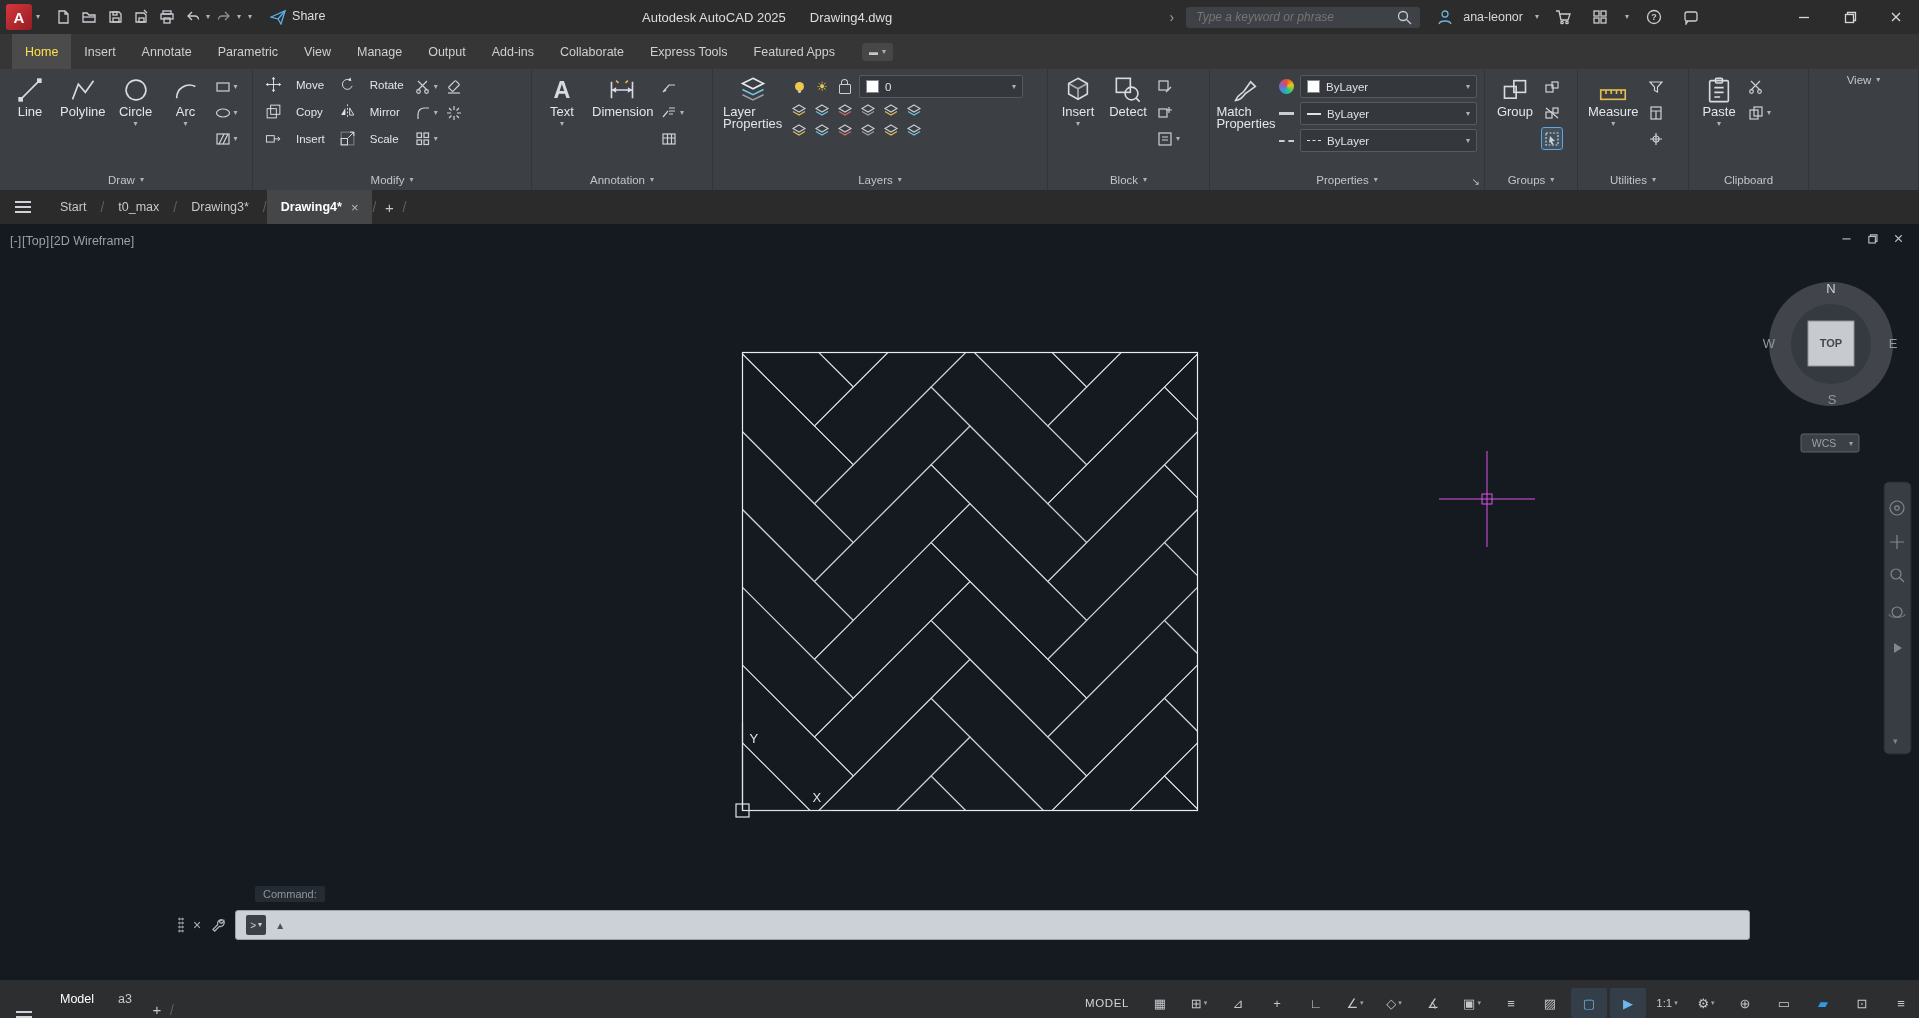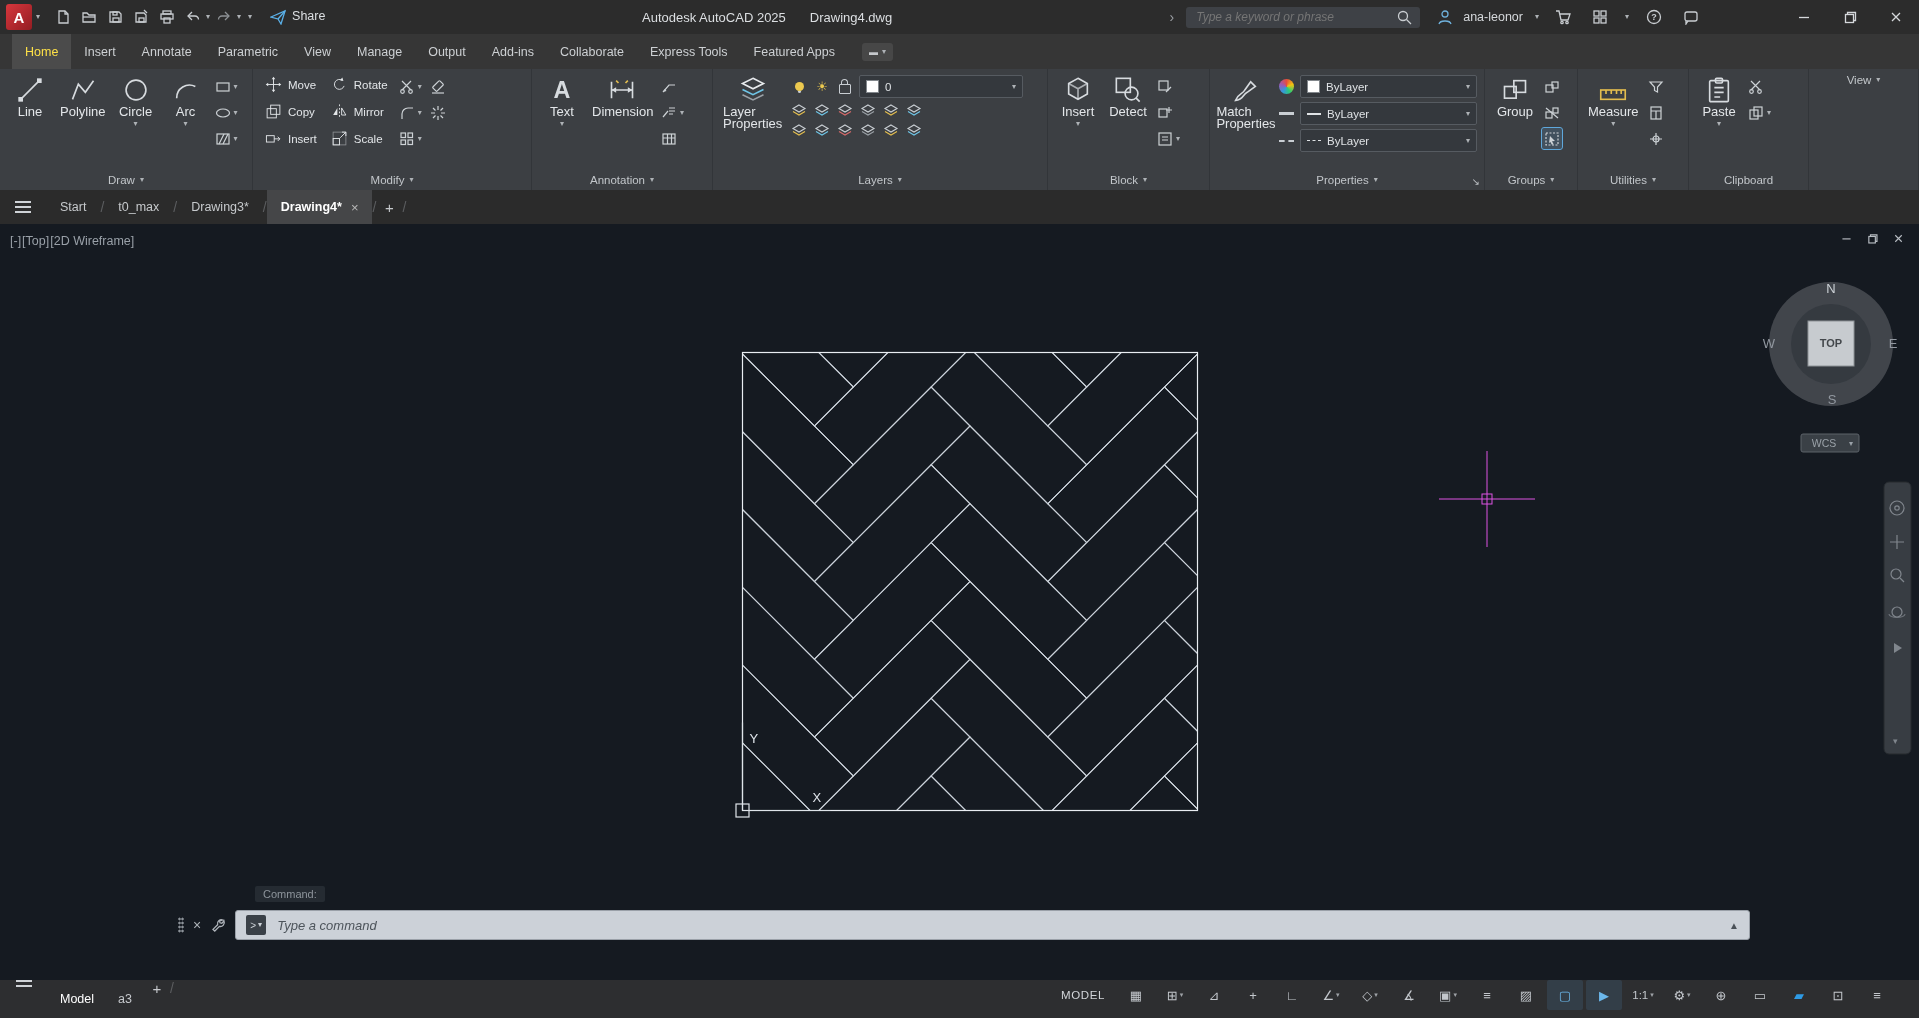--- a/index.html
+++ b/index.html
@@ -40,21 +40,21 @@
   .p-body{flex:1;display:flex;align-items:flex-start;padding:4px 7px 0;gap:4px;min-height:0}
   .p-foot{height:21px;display:flex;align-items:center;justify-content:center;gap:5px;color:#c2c6ca;font-size:11.5px}
   .bigbtn{display:flex;flex-direction:column;align-items:center;gap:2px;padding:3px 3px 0;min-width:40px;color:#d7dbdf}
   .bigbtn svg.bi{width:28px;height:28px;stroke:currentColor;fill:none;stroke-width:1.4}
   .blabel{font-size:13px;color:#e3e6e9;text-align:left;line-height:12px;max-width:60px}
   .minicol{display:flex;flex-direction:column;gap:5px;padding-top:3px}
   .mini{display:flex;align-items:center;gap:3px;height:21px;padding:0 2px;border-radius:2px;color:#cdd2d6}
   .mini svg{width:16px;height:16px;stroke:currentColor;fill:none;stroke-width:1.2}
   .mini.on{background:rgba(95,168,220,.18);outline:1px solid #5fa8dc}
   .listcol{display:flex;flex-direction:column;gap:4px}
-  .listbtn{display:flex;align-items:center;gap:6px;height:23px;padding:0 5px;font-size:11.5px;color:#e3e6e9}
+  .listbtn{display:flex;align-items:center;gap:14px;height:23px;padding:0 5px;font-size:11.5px;color:#e3e6e9}
   .listbtn svg{width:17px;height:17px;stroke:currentColor;fill:none;stroke-width:1.3}
   .lcol{display:flex;flex-direction:column;gap:4px;padding-top:2px}
   .lrow{display:flex;align-items:center;gap:5px}
   .lt{width:18px;height:18px;display:flex;align-items:center;justify-content:center}
   .bulbdot{width:9px;height:9px;border-radius:50%;background:#ecc94f;box-shadow:0 5px 0 -3px #c9ced3}
   .sunic{color:#ecc94f;font-size:13px}
   .padlock{width:10px;height:8px;border:1.2px solid #c9ced3;border-radius:1px;position:relative;margin-top:5px}
   .padlock::before{content:"";position:absolute;left:1px;top:-6px;width:5px;height:5px;border:1.2px solid #c9ced3;border-bottom:none;border-radius:4px 4px 0 0}
   .combo{display:flex;align-items:center;gap:6px;height:21px;background:#34383d;border:1px solid #565b61;border-radius:2px;padding:0 6px;font-size:11.5px;color:#dfe2e5}
   .combo .caret{margin-left:auto}
@@ -107,21 +107,21 @@
   .grip{width:6px;height:16px;background:radial-gradient(#8d939a 1px,transparent 1.2px);background-size:3px 4px}
   .cmdx{color:#aeb3b9;font-size:14px;line-height:1}
   .cmdwr{color:#aeb3b9}
   .cmdfield{flex:1;height:28px;background:#ccd1d8;border:1px solid #9aa0a8;border-radius:3px;display:flex;align-items:center;gap:9px;padding:0 10px}
   .cmdbox{width:20px;height:20px;background:#3a4047;border-radius:2px;color:#cdd2d8;font-size:10px;display:flex;align-items:center;justify-content:center;gap:2px}
   .cmdfield input{flex:1;border:none;outline:none;background:none;font-size:13px;font-style:italic;color:#3f454c;font-family:inherit}
   .cmdfield input::placeholder{color:#4d545b;opacity:1}
   .cmdup{color:#4a5158;font-size:10px}
 
   
-  .statusbar{height:38px;flex:0 0 38px;background:#2d2e30;display:flex;align-items:flex-start;padding-right:24px}
+  .statusbar{height:38px;flex:0 0 38px;background:#2d2e30;display:flex;align-items:flex-end;padding-right:0}
   .sb-menu{width:48px;display:flex;align-items:center;justify-content:center}
   .sbtab{padding:0 12px;font-size:12.5px;color:#c6c9cd;height:38px;display:flex;align-items:center}
   .sbtab.active{color:#fff}
   .sbplus{width:26px;text-align:center;color:#c6c9cd;font-size:15px}
   .sb-right{margin-left:auto;display:flex;align-items:center;gap:3px}
   .smodel{font-size:11.5px;color:#d2d5d9;letter-spacing:.6px;margin-right:10px}
   .sbtn{min-width:30px;height:30px;display:flex;align-items:center;justify-content:center;gap:2px;border-radius:2px;color:#c3c7cc;padding:0 3px}
   .sbtn .sg{font-size:13px;line-height:1}
   .sbtn.on{color:#6cb8ec;background:rgba(90,160,220,.14)}
   .sbtn.fill .sg{color:#2e9ae4}
@@ -1025,21 +1025,20 @@
       <span class="cmdwr">
         <svg class="i16" viewBox="0 0 16 16">
             <path d="M13 3a4 4 0 0 0-5.4 4.8L3 12.4 4.8 14l4.6-4.6A4 4 0 0 0 14 4l-2.2 2.2-1.8-.4-.4-1.8z"></path>
           </svg>
       </span>
       <div class="cmdfield">
         <span class="cmdbox">
             <span>&gt;</span>
             <span class="caret" style="color:#cdd2d8">▾</span>
           </span>
-        <input placeholder="Type a command" style="">
         <span class="cmdup">▲</span>
       </div>
     </div>
   </div>
 
   <div class="statusbar">
     <div class="sb-menu">
         <span class="hammy"></span>
       </div>
     <div class="sbtab active">Model</div>

